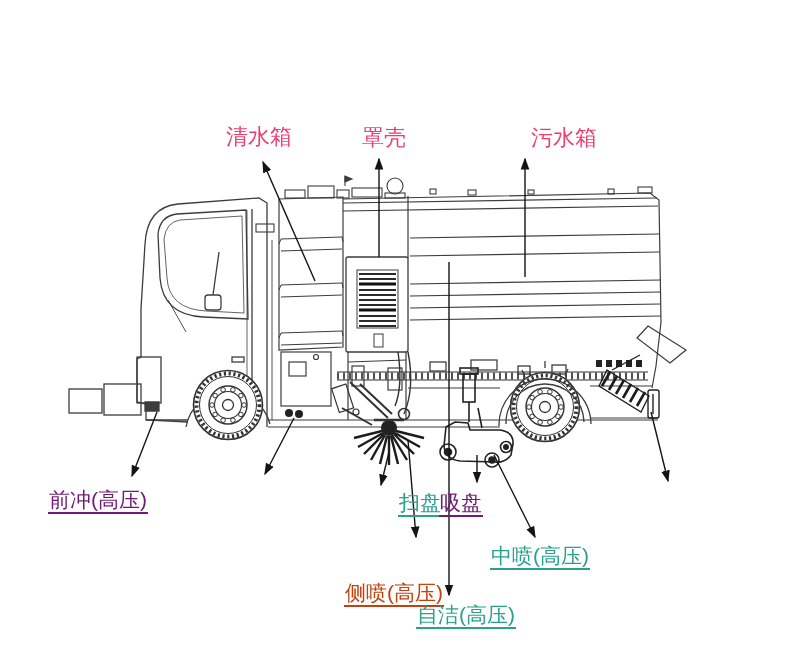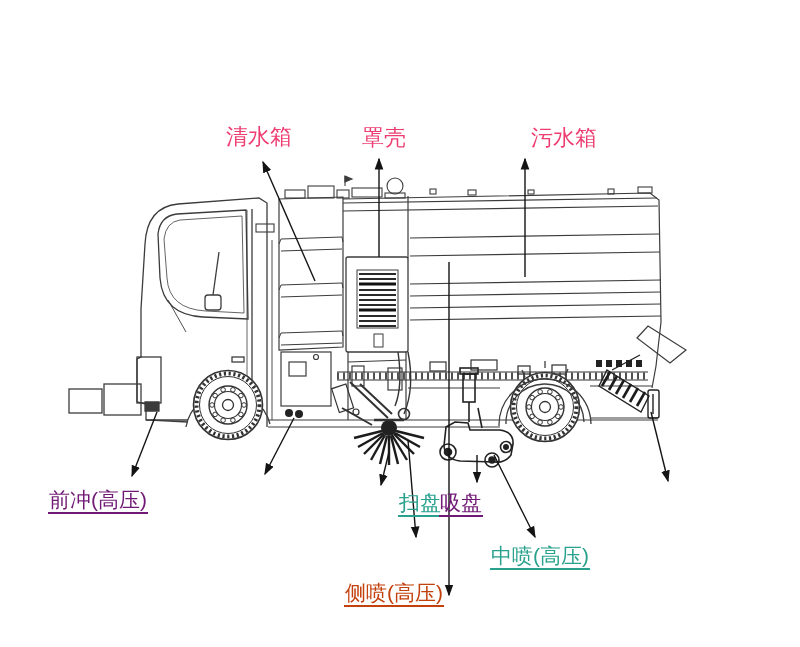--- a/index.html
+++ b/index.html
@@ -253,14 +253,15 @@
 
   <div class="lbl top-label" style="left: 226px; top: 125px; color: rgb(238, 61, 113);">清水箱</div>
   <div class="lbl top-label" style="left: 346px; top: 126px; color: rgb(238, 61, 113); margin-left: 16px;">罩壳</div>
   <div class="lbl top-label" style="left: 490px; top: 126px; color: rgb(238, 61, 113); margin-left: 41px;">污水箱</div>
 
   <div class="lbl bot-label" style="left: 48px; top: 488px; color: #701a75;">前冲(高压)</div>
   <div class="lbl bot-label" style="left: 355px; top: 491px; color: rgb(42, 161, 141); margin-left: 43px;">扫盘</div>
   <div class="lbl bot-label" style="left: 439px; top: 491px; color: #701a75;">吸盘</div>
   <div class="lbl bot-label" style="left: 344px; top: 544px; color: #c2410c; margin-top: 37px;">侧喷(高压)</div>
   <div class="lbl bot-label" style="left: 490px; top: 544px; color: rgb(42, 161, 141);">中喷(高压)</div>
+  <div class="lbl bot-label" style="left: 416px; top: 603px; color: rgb(42, 161, 141);">自洁(高压)</div>
 
 </div>
 
 </body></html>

